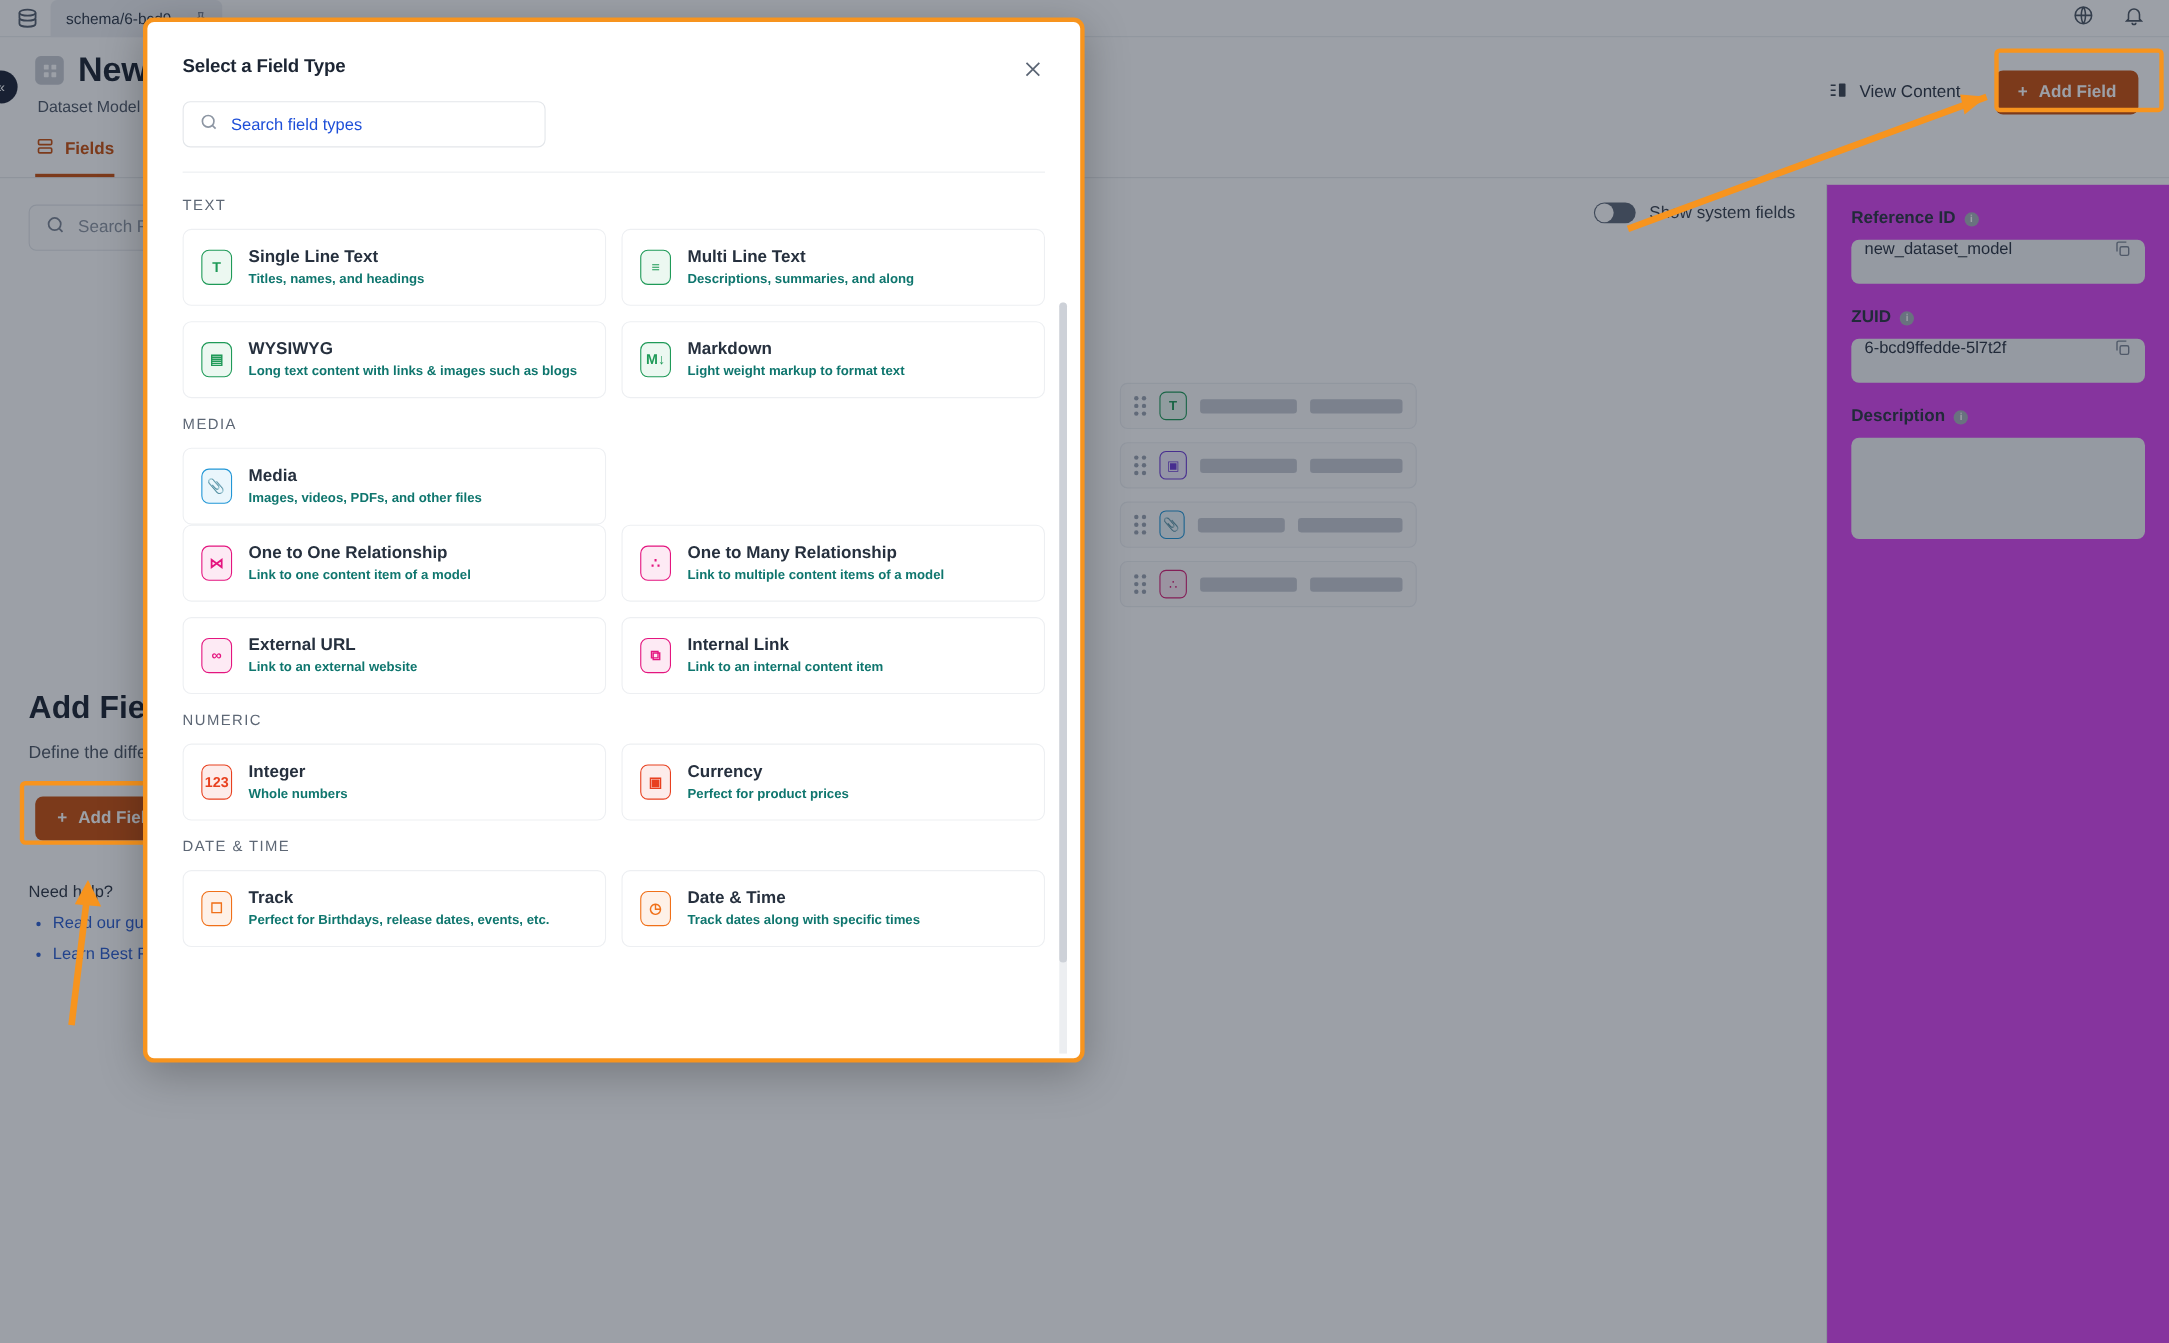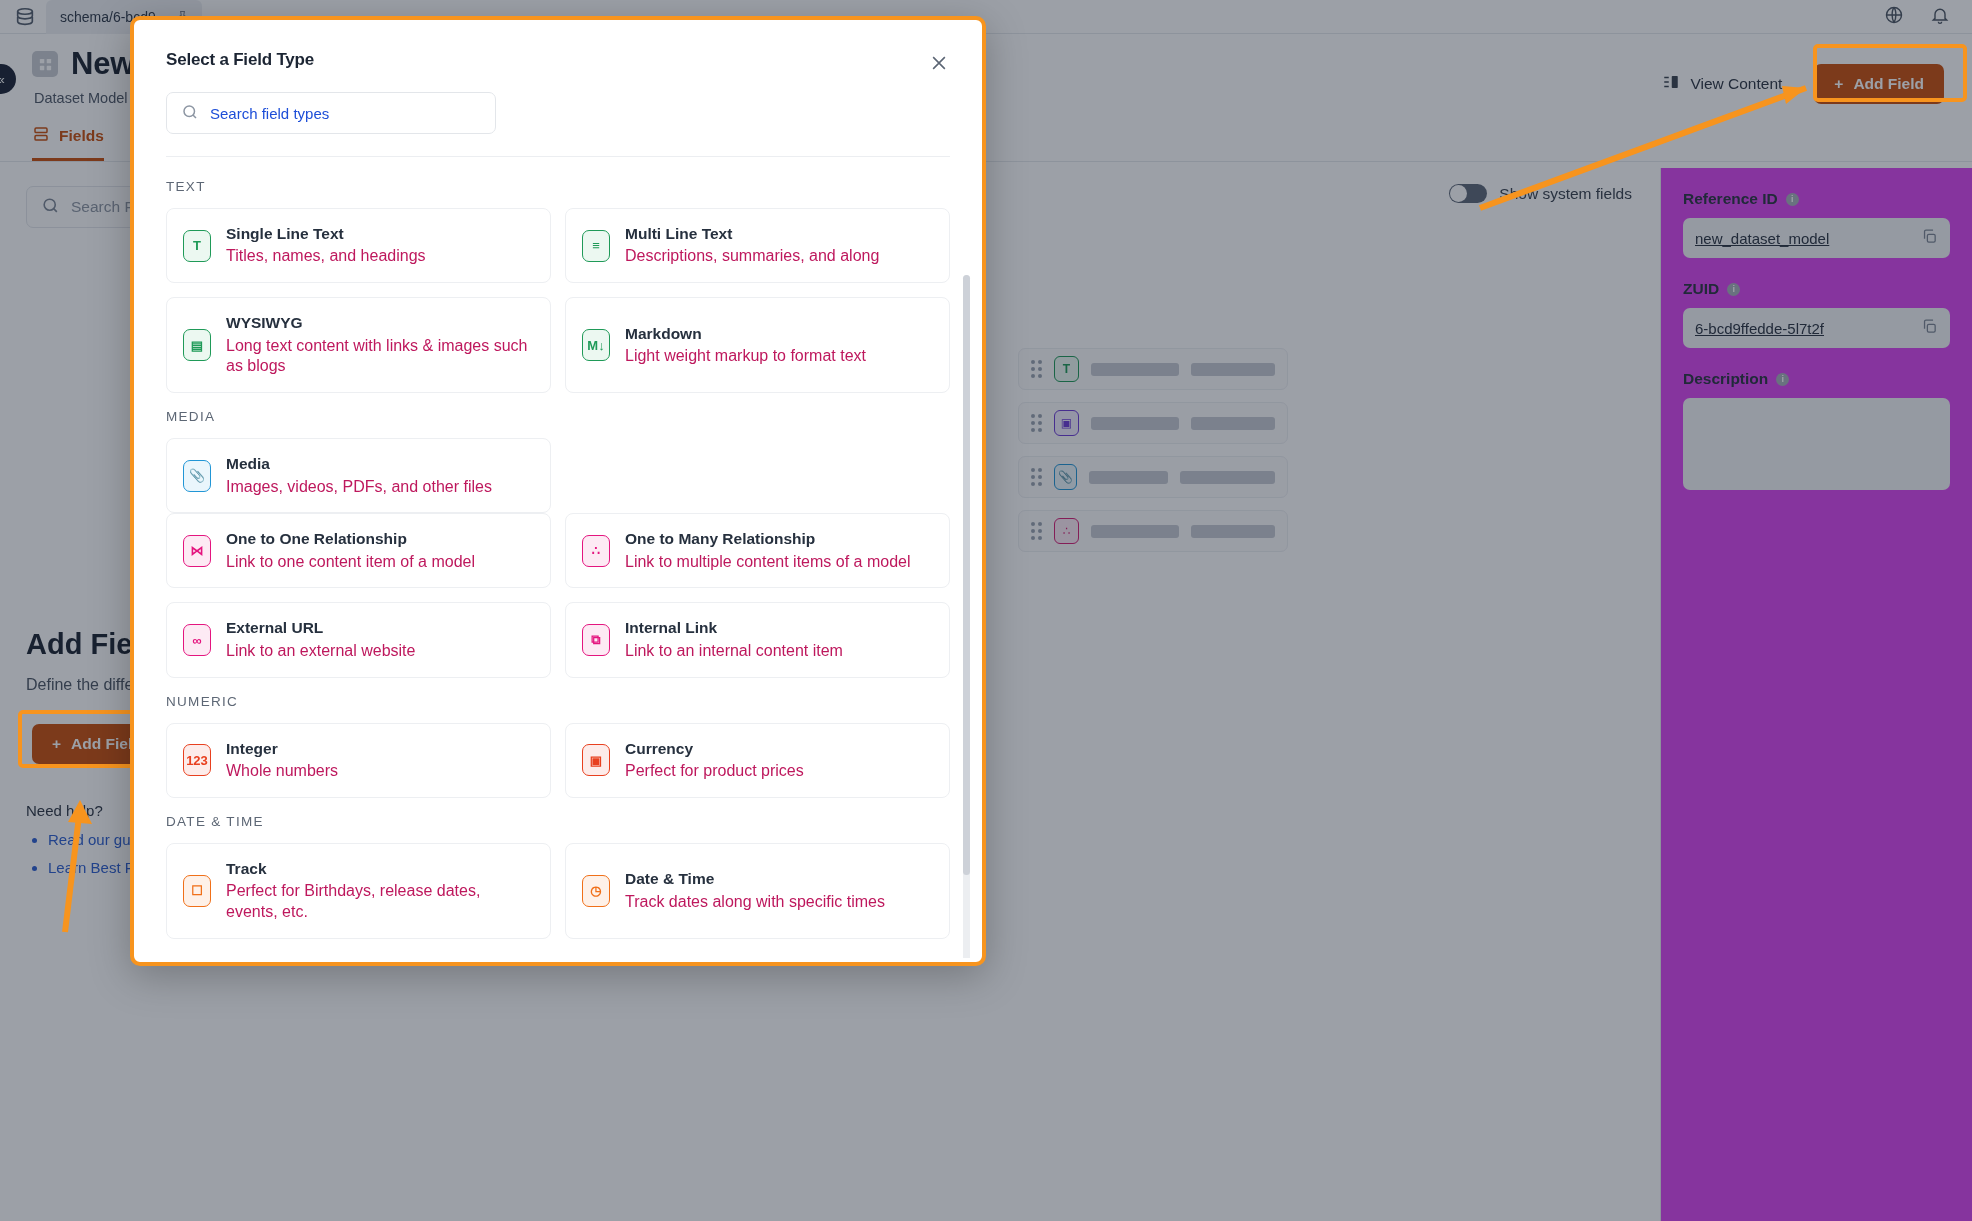--- a/index.html
+++ b/index.html
@@ -124,21 +124,21 @@
 
   
   .inspector {
     position:absolute; top: 168px; right: 0; width: 312px; bottom:0;
     background:#d946ef; border-left:1px solid #e6e8ec; padding: 22px 22px 0 22px;
   }
   .insp-label { font-size: 15.5px; color:#2b3442; font-weight:600; display:flex; align-items:center; gap:8px; }
   .info-dot { width:13px; height:13px; border-radius:50%; background:#a8b0bb; color:#fff; font-size:9px; display:flex; align-items:center; justify-content:center; font-weight:700;}
   .insp-input {
     margin-top: 10px; height: 40px; background:#f3f4f6; border-radius:7px;
-    display:flex; align-items:center; padding: 0 12px; font-size:15px; color:#2b3442;text-decoration:underline;
+    display:flex; align-items:flex-start; padding: 0 12px; font-size:15px; color:#2b3442;
   }
   .insp-input .copy { margin-left:auto; }
   .insp-input .copy svg { width:17px; height:17px; color:#7c8694; }
   .insp-group { margin-bottom: 22px; }
   .insp-textarea { margin-top:10px; height: 92px; background:#f3f4f6; border-radius:7px; }
 
   
   .anno { position:absolute; z-index: 60; pointer-events:none; }
   .anno-box { border: 4px solid #f7941e; border-radius: 5px; }
   .anno-svg { position:absolute; inset:0; z-index:61; pointer-events:none; }
@@ -183,21 +183,21 @@
     border:1px solid #edeff2; border-radius:8px;
     padding: 15px 16px; display:flex; gap: 15px; align-items:center;
     min-height: 62px; background:#fff;
   }
   .ftcard .icn {
     width: 28px; height: 32px; border-radius:7px; flex:0 0 auto;
     display:flex; align-items:center; justify-content:center;
     border: 1.6px solid; font-size: 13px; font-weight:700;
   }
   .ftcard .txt h4 { font-size: 15.5px; font-weight:700; color:#26303e; line-height:1.25; }
-  .ftcard .txt p { font-size: 16px; color:#be185d; margin-top: 3px; line-height:1.3; }
+  .ftcard .txt p { font-size: 12px; color:#0f766e; margin-top: 3px; line-height:1.3;font-weight:bold; }
 
   .modal-scrollbar {
     position:absolute; right: 8px; top: 118px; width: 7px; height: 720px;
     background:#eceef1; border-radius:4px;
   }
   .modal-scrollbar .thumb { position:absolute; top:0; left:0; width:7px; height: 600px; background:#cdd1d8; border-radius:4px; }
 </style>
 </head>
 <body>
 

